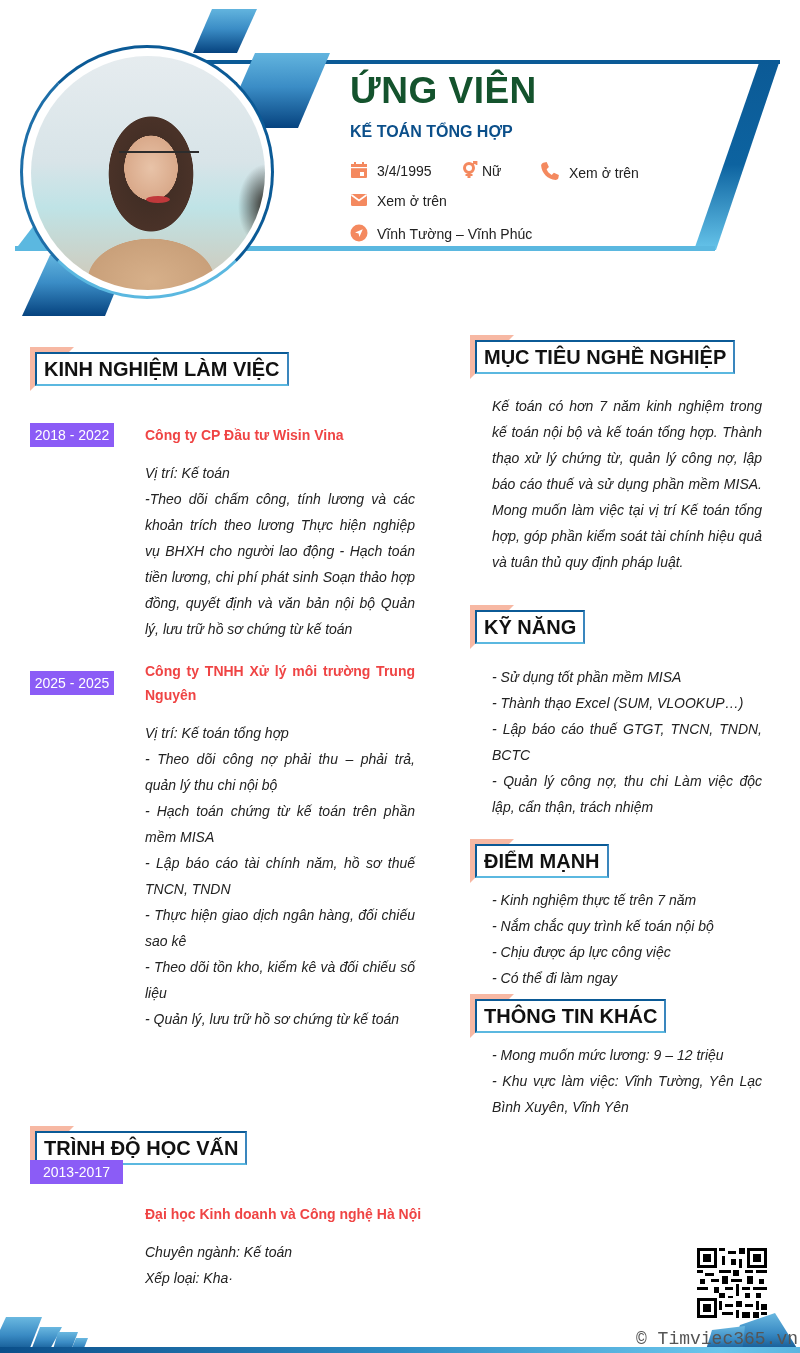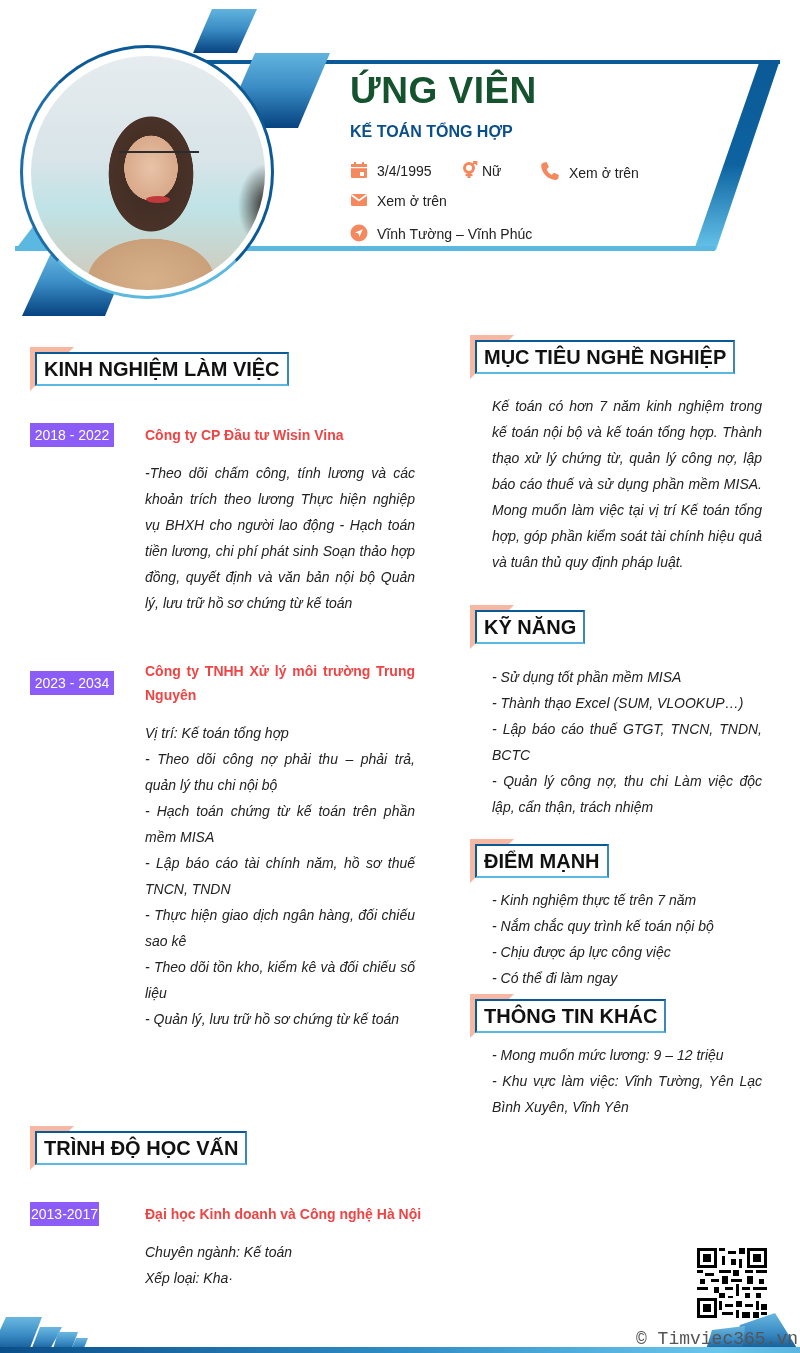--- a/index.html
+++ b/index.html
@@ -181,41 +181,42 @@
 </div>
 
 <div class="sec-head" style="left:30px;top:347px">
   <div class="tri"></div>
   <div class="box">KINH NGHIỆM LÀM VIỆC</div>
 </div>
 
 <div class="date-badge" style="top:423px">2018 - 2022</div>
 <div class="company" style="top:423px">Công ty CP Đầu tư Wisin Vina</div>
 <div class="body-text left-text" style="top:460px">
+  <p>Vị trí: Kế toán</p>
   <p>-Theo dõi chấm công, tính lương và các khoản trích theo lương Thực hiện nghiệp vụ BHXH cho người lao động - Hạch toán tiền lương, chi phí phát sinh Soạn thảo hợp đồng, quyết định và văn bản nội bộ Quản lý, lưu trữ hồ sơ chứng từ kế toán</p>
 </div>
 
-<div class="date-badge" style="top:671px">2023 - 2034</div>
+<div class="date-badge" style="top:671px">2025 - 2025</div>
 <div class="company" style="top:659px">Công ty TNHH Xử lý môi trường Trung Nguyên</div>
 <div class="body-text left-text" style="top:720px">
   <p>Vị trí: Kế toán tổng hợp</p>
   <p>- Theo dõi công nợ phải thu – phải trả, quản lý thu chi nội bộ</p>
   <p>- Hạch toán chứng từ kế toán trên phần mềm MISA</p>
   <p>- Lập báo cáo tài chính năm, hồ sơ thuế TNCN, TNDN</p>
   <p>- Thực hiện giao dịch ngân hàng, đối chiếu sao kê</p>
   <p>- Theo dõi tồn kho, kiểm kê và đối chiếu số liệu</p>
   <p>- Quản lý, lưu trữ hồ sơ chứng từ kế toán</p>
 </div>
 
 <div class="sec-head" style="left:30px;top:1126px">
   <div class="tri"></div>
   <div class="box">TRÌNH ĐỘ HỌC VẤN</div>
 </div>
 
-<div class="date-badge" style="top:1202px;width:69px">2013-2017</div>
+<div class="date-badge" style="top:1160px;width:93px">2013-2017</div>
 <div class="company" style="top:1202px;width:300px;text-align:left">Đại học Kinh doanh và Công nghệ Hà Nội</div>
 <div class="body-text left-text" style="top:1239px">
   <p>Chuyên ngành: Kế toán</p>
   <p>Xếp loại: Kha·</p>
 </div>
 
 <div class="sec-head" style="left:470px;top:335px">
   <div class="tri"></div>
   <div class="box">MỤC TIÊU NGHỀ NGHIỆP</div>
 </div>

